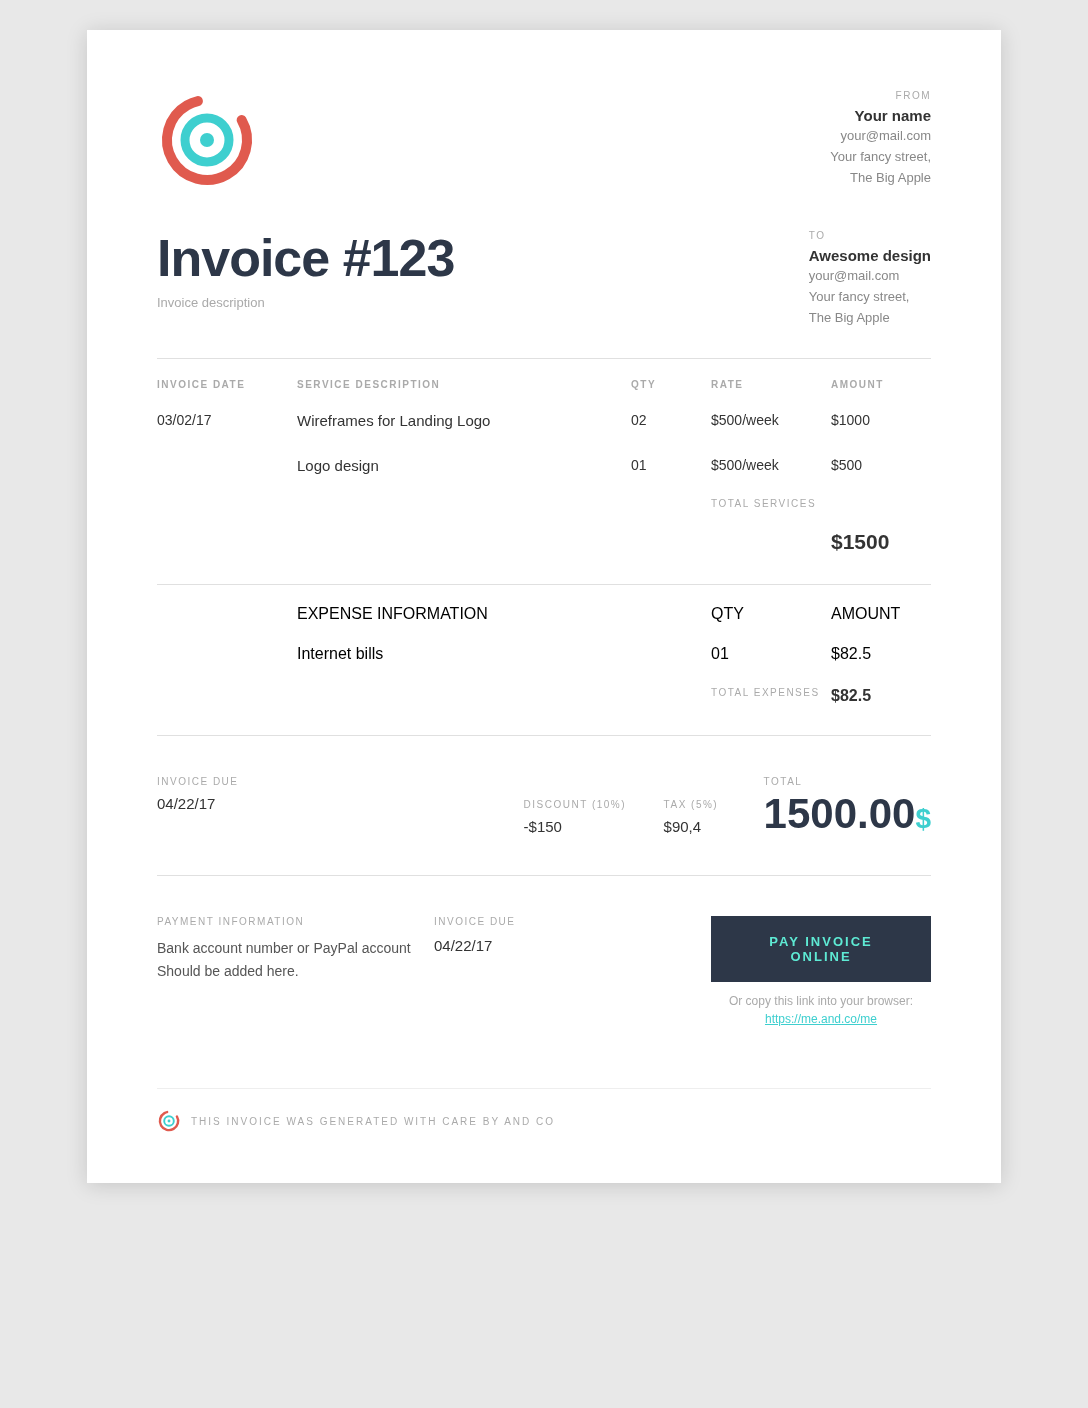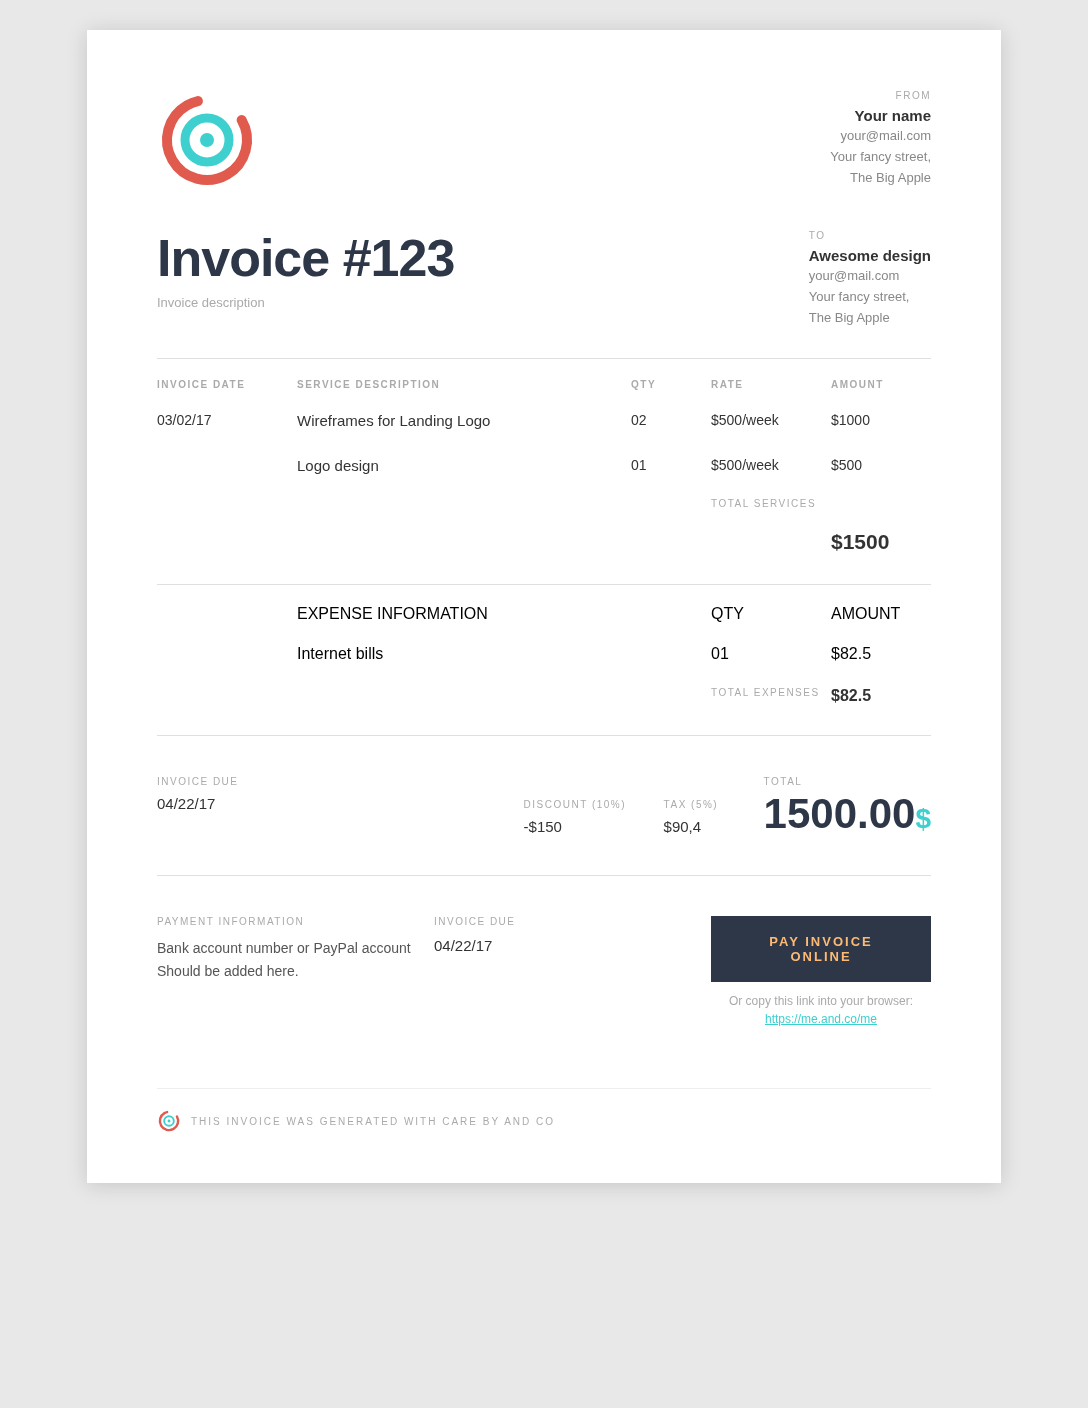--- a/index.html
+++ b/index.html
@@ -272,21 +272,21 @@
       color: #333;
       font-weight: 500;
     }
     .pay-btn-block {
       display: flex;
       flex-direction: column;
       align-items: center;
     }
     .pay-btn {
       background: #2d3748;
-      color: #fdba74;
+      color: #5eead4;
       font-size: 13px;
       font-weight: 700;
       letter-spacing: 2px;
       text-transform: uppercase;
       border: none;
       padding: 18px 28px;
       width: 100%;
       cursor: pointer;
       text-align: center;
     }

